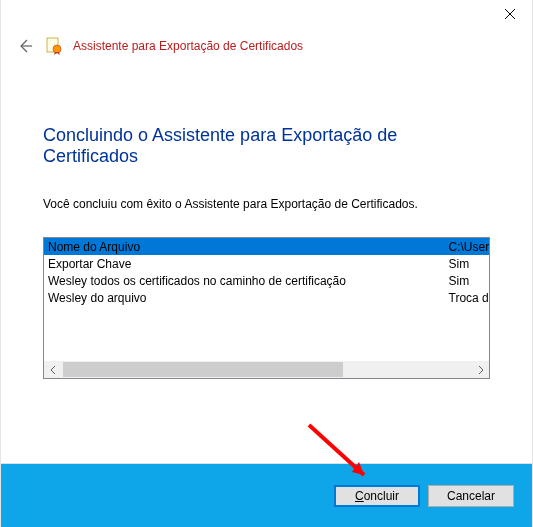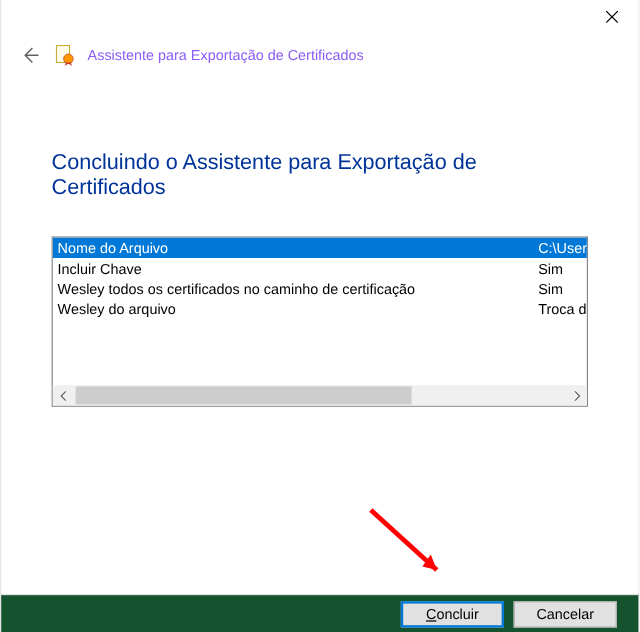--- a/index.html
+++ b/index.html
@@ -42,21 +42,21 @@
     display: flex; align-items: center; justify-content: center;
     color: #606060;
     cursor: pointer;
   }
   .back-arrow svg { width: 16px; height: 16px; }
   .wiz-icon {
     width: 18px; height: 18px;
   }
   .wiz-title {
     font-size: 12px;
-    color: #8b5cf6;
+    color: #b91c1c;
   }
   .content {
     padding: 55px 42px 6px 42px;
   }
   .big-heading {
     font-size: 18px;
     color: #003399;
     font-weight: 400;
     margin-bottom: 30px;
   }
@@ -85,21 +85,21 @@
     width: 620px;
   }
   table.settings td {
     padding: 0 4px;
     height: 17px;
     white-space: nowrap;
     vertical-align: middle;
   }
   tr.selected td {
     background: #0078d7;
-    color: #ffffff;
+    color: #000000;
   }
   .hscroll {
     position: absolute;
     left: 0; right: 0; bottom: 0;
     height: 17px;
     background: #f0f0f0;
     display: flex;
     align-items: stretch;
   }
   .hscroll .arrow {
@@ -116,23 +116,23 @@
   .hscroll .thumb {
     position: absolute;
     top: 1px; bottom: 1px;
     left: 2px;
     width: 280px;
     background: #cdcdcd;
   }
   .footer {
     position: absolute;
     left: 0; right: 0; bottom: 0;
-    height: 32px;
+    height: 64px;
     border-top: 1px solid #dfdfdf;
-    background: #14532d;
+    background: #0ea5e9;
     display: flex;
     justify-content: flex-end;
     align-items: center;
     padding-right: 18px;
     gap: 8px;
   }
   .btn {
     min-width: 86px;
     height: 22px;
     font-size: 12px;
@@ -177,31 +177,32 @@
     <svg class="wiz-icon" viewBox="0 0 18 18">
       <rect x="2" y="1" width="11" height="14" fill="#fffde7" stroke="#c0a020" stroke-width="0.8"></rect>
       <circle cx="12" cy="12" r="4" fill="#ff9800" stroke="#c0392b" stroke-width="0.6"></circle>
       <path d="M10 15 L9 18 L12 16 L15 18 L14 15" fill="#c0392b"></path>
     </svg>
     <span class="wiz-title">Assistente para Exportação de Certificados</span>
   </div>
 
   <div class="content">
     <div class="big-heading">Concluindo o Assistente para Exportação de Certificados</div>
+    <div class="body-text">Você concluiu com êxito o Assistente para Exportação de Certificados.</div>
 
     <div class="listbox">
       <div class="listbox-inner">
         <table class="settings">
           <tbody id="settings-body">
               <tr class="selected">
                 <td>Nome do Arquivo</td>
                 <td>C:\Users\Wesley Marques\De</td>
               </tr>
               <tr>
-                <td>Incluir Chave</td>
+                <td>Exportar Chave</td>
                 <td>Sim</td>
               </tr>
               <tr>
                 <td>Wesley todos os certificados no caminho de certificação</td>
                 <td>Sim</td>
               </tr>
               <tr>
                 <td>Wesley do arquivo</td>
                 <td>Troca de Informações Pessoa</td>
               </tr>

